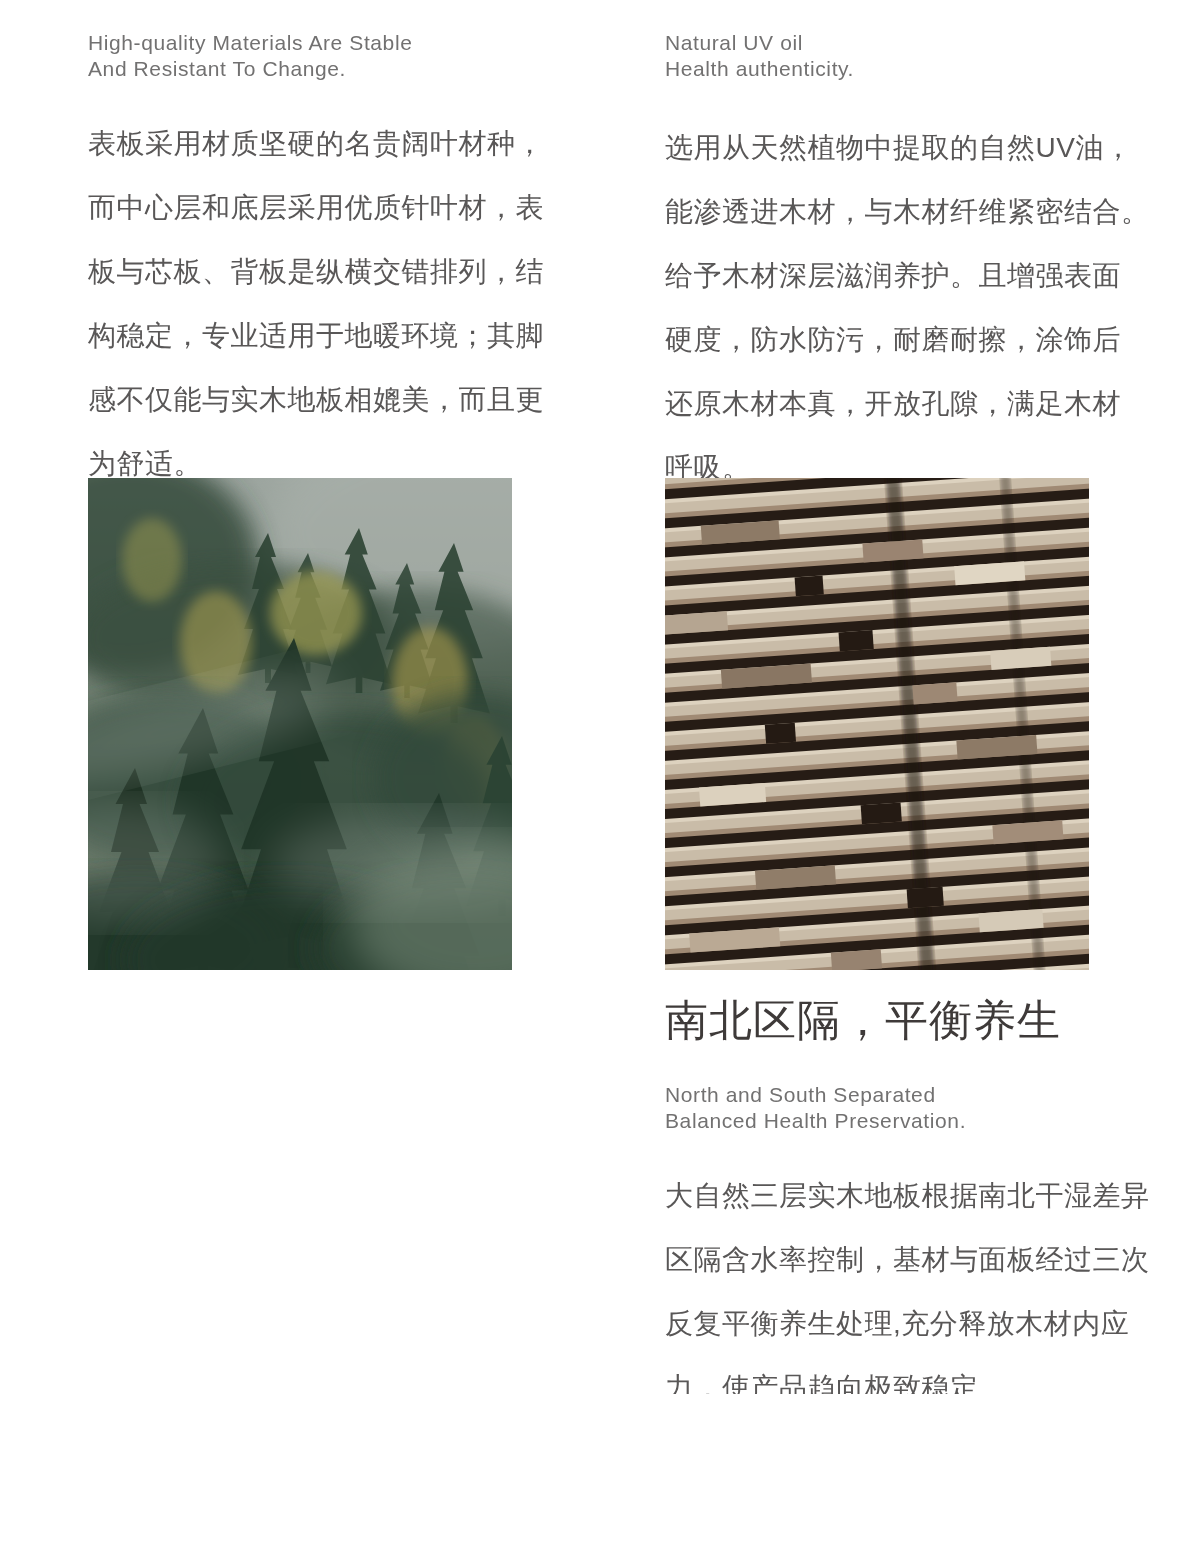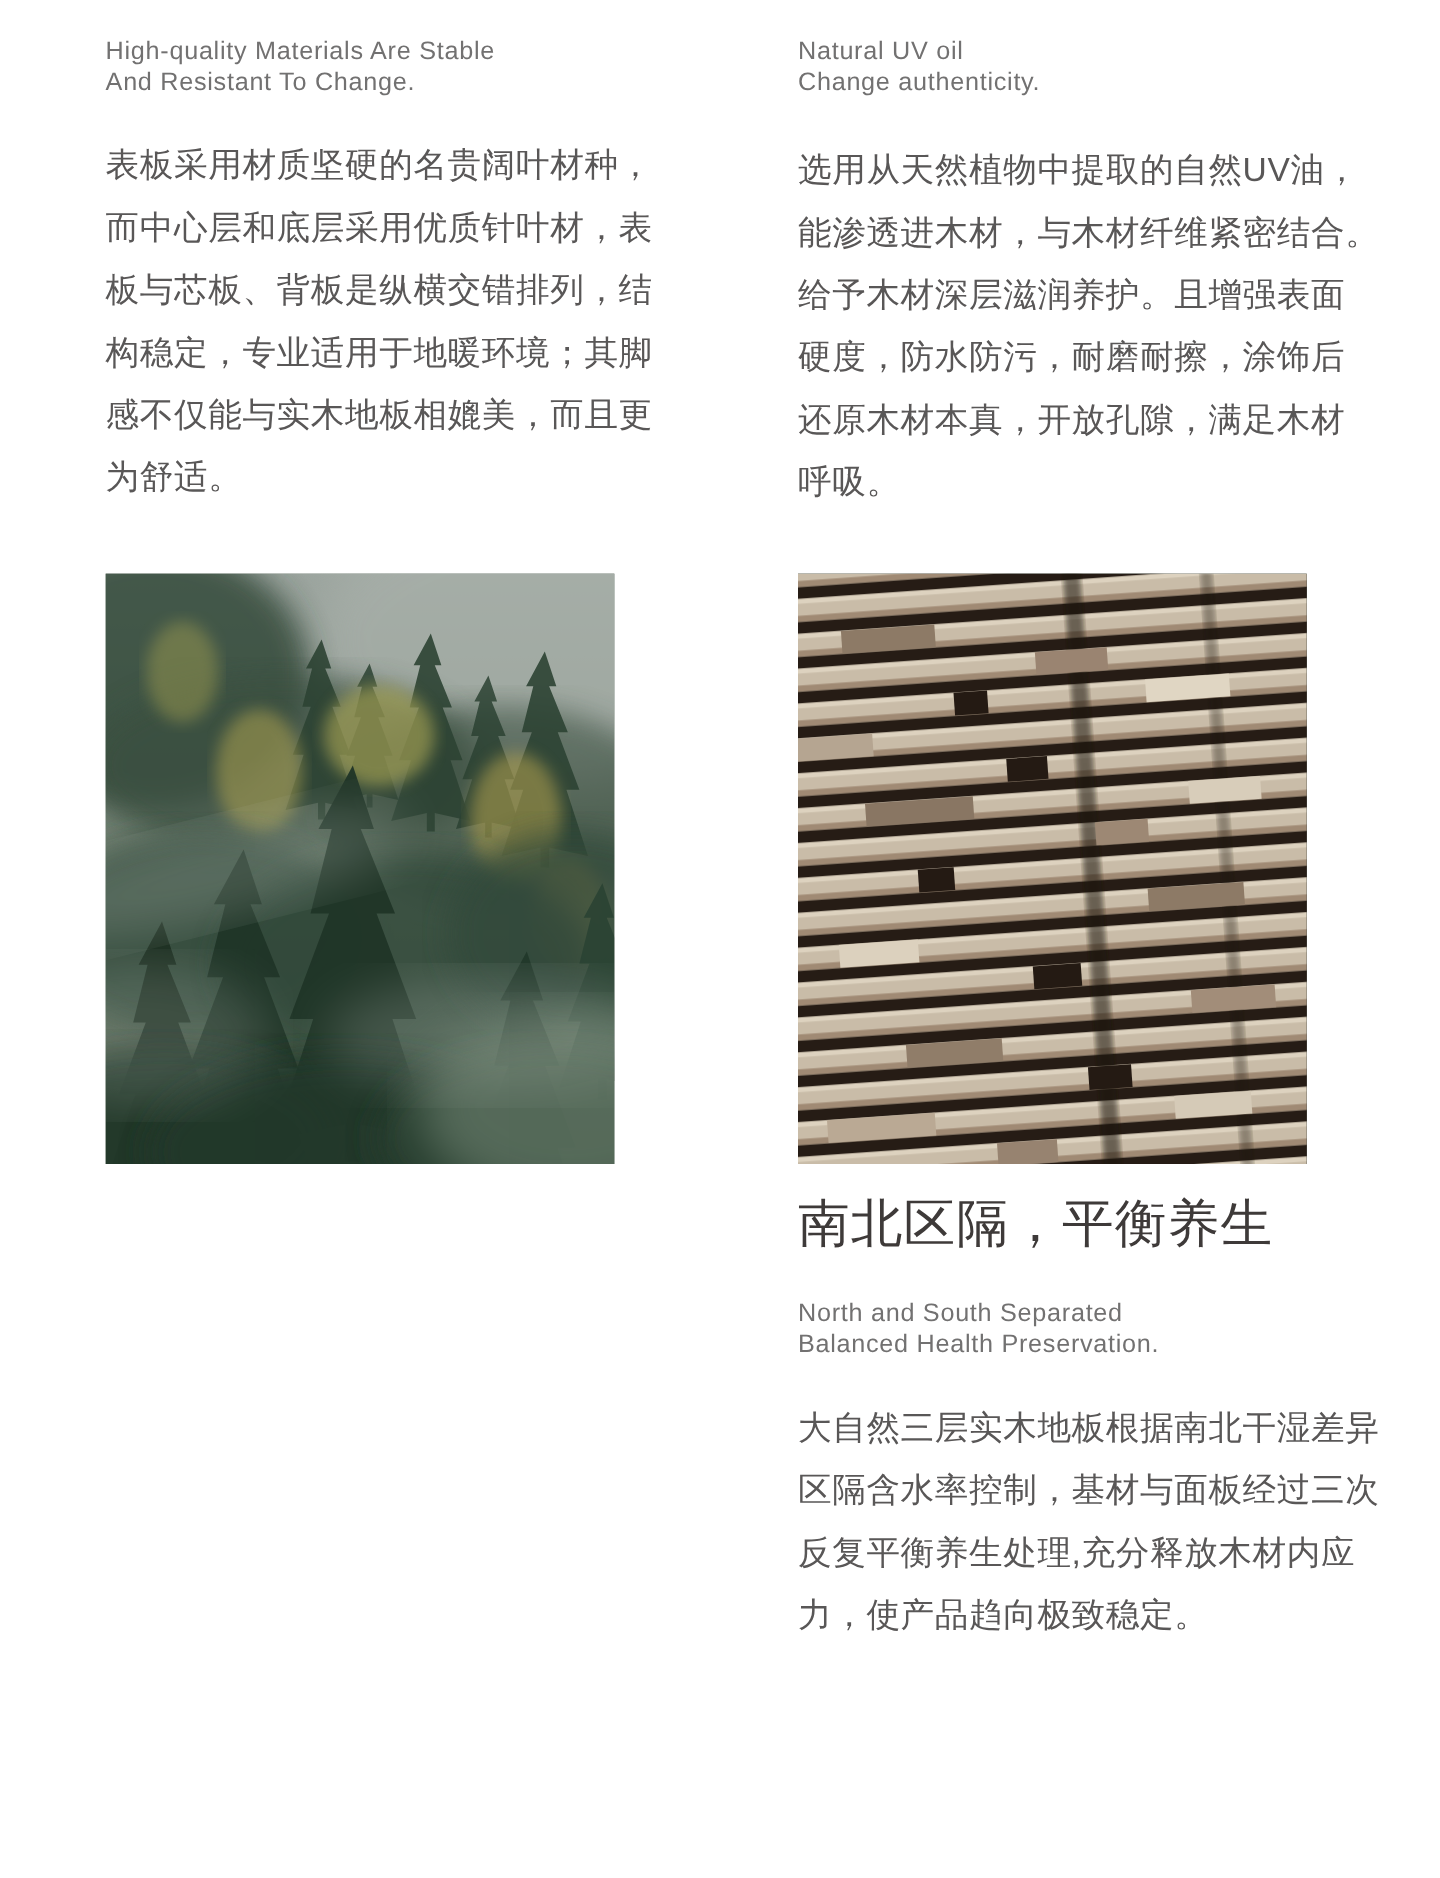--- a/index.html
+++ b/index.html
@@ -10,21 +10,21 @@
     background:#ffffff;
     overflow:hidden;
     font-family:"Liberation Sans","DejaVu Sans",sans-serif;
   }
   .abs { position:absolute; }
   .pre { white-space:pre-line; }
   .en-head {
     font-size:21px; line-height:26px; color:#727171; letter-spacing:0.6px;
   }
   .zh-body {
-    font-size:28px; line-height:52px; color:#595757; width:500px; letter-spacing:0.5px;
+    font-size:28px; line-height:64px; color:#595757; width:500px; letter-spacing:0.5px;
   }
   .zh-title {
     font-size:43px; line-height:48px; color:#3e3a39; letter-spacing:1px;
   }
   .footer-title {
     font-size:36px; line-height:44px; color:#4c4948; letter-spacing:1px;
   }
   .photo {
     position:absolute; width:424px; height:492px; overflow:hidden; background:#67756a;
   }
@@ -101,21 +101,21 @@
       <ellipse cx="330" cy="385" rx="145" ry="50" fill="#cfd4cf" opacity="0.2" filter="url(#b20)"></ellipse>
       <ellipse cx="30" cy="385" rx="105" ry="60" fill="#cfd4cf" opacity="0.18" filter="url(#b20)"></ellipse>
       <ellipse cx="385" cy="445" rx="125" ry="80" fill="#8fa18f" opacity="0.45" filter="url(#b20)"></ellipse>
     </svg>
   </div>
 
 
 
 
   <div class="abs x-right en-head pre" style="top:30px;">Natural UV oil
-Change authenticity.</div>
+Health authenticity.</div>
 
   <div class="abs x-right zh-body pre" style="top:116px;">选用从天然植物中提取的自然UV油，
 能渗透进木材，与木材纤维紧密结合。
 给予木材深层滋润养护。且增强表面
 硬度，防水防污，耐磨耐擦，涂饰后
 还原木材本真，开放孔隙，满足木材
 呼吸。</div>
 
   <div class="photo x-right" style="top:478px;">
     <svg viewBox="0 0 424 492" xmlns="http://www.w3.org/2000/svg">

